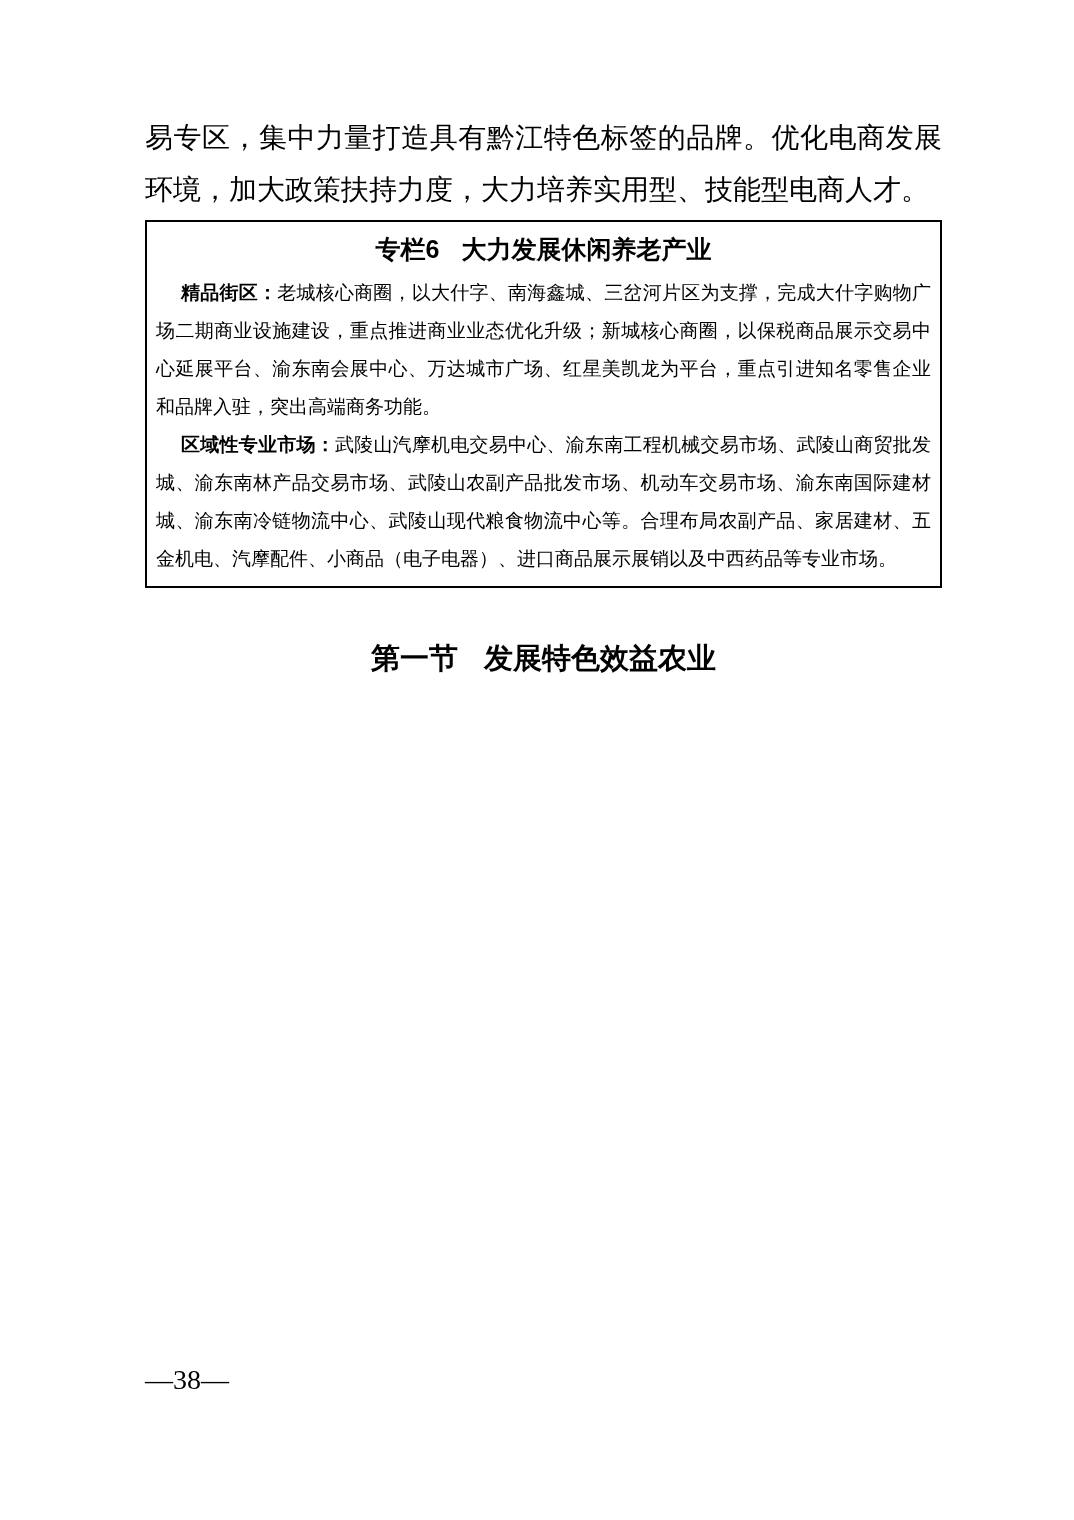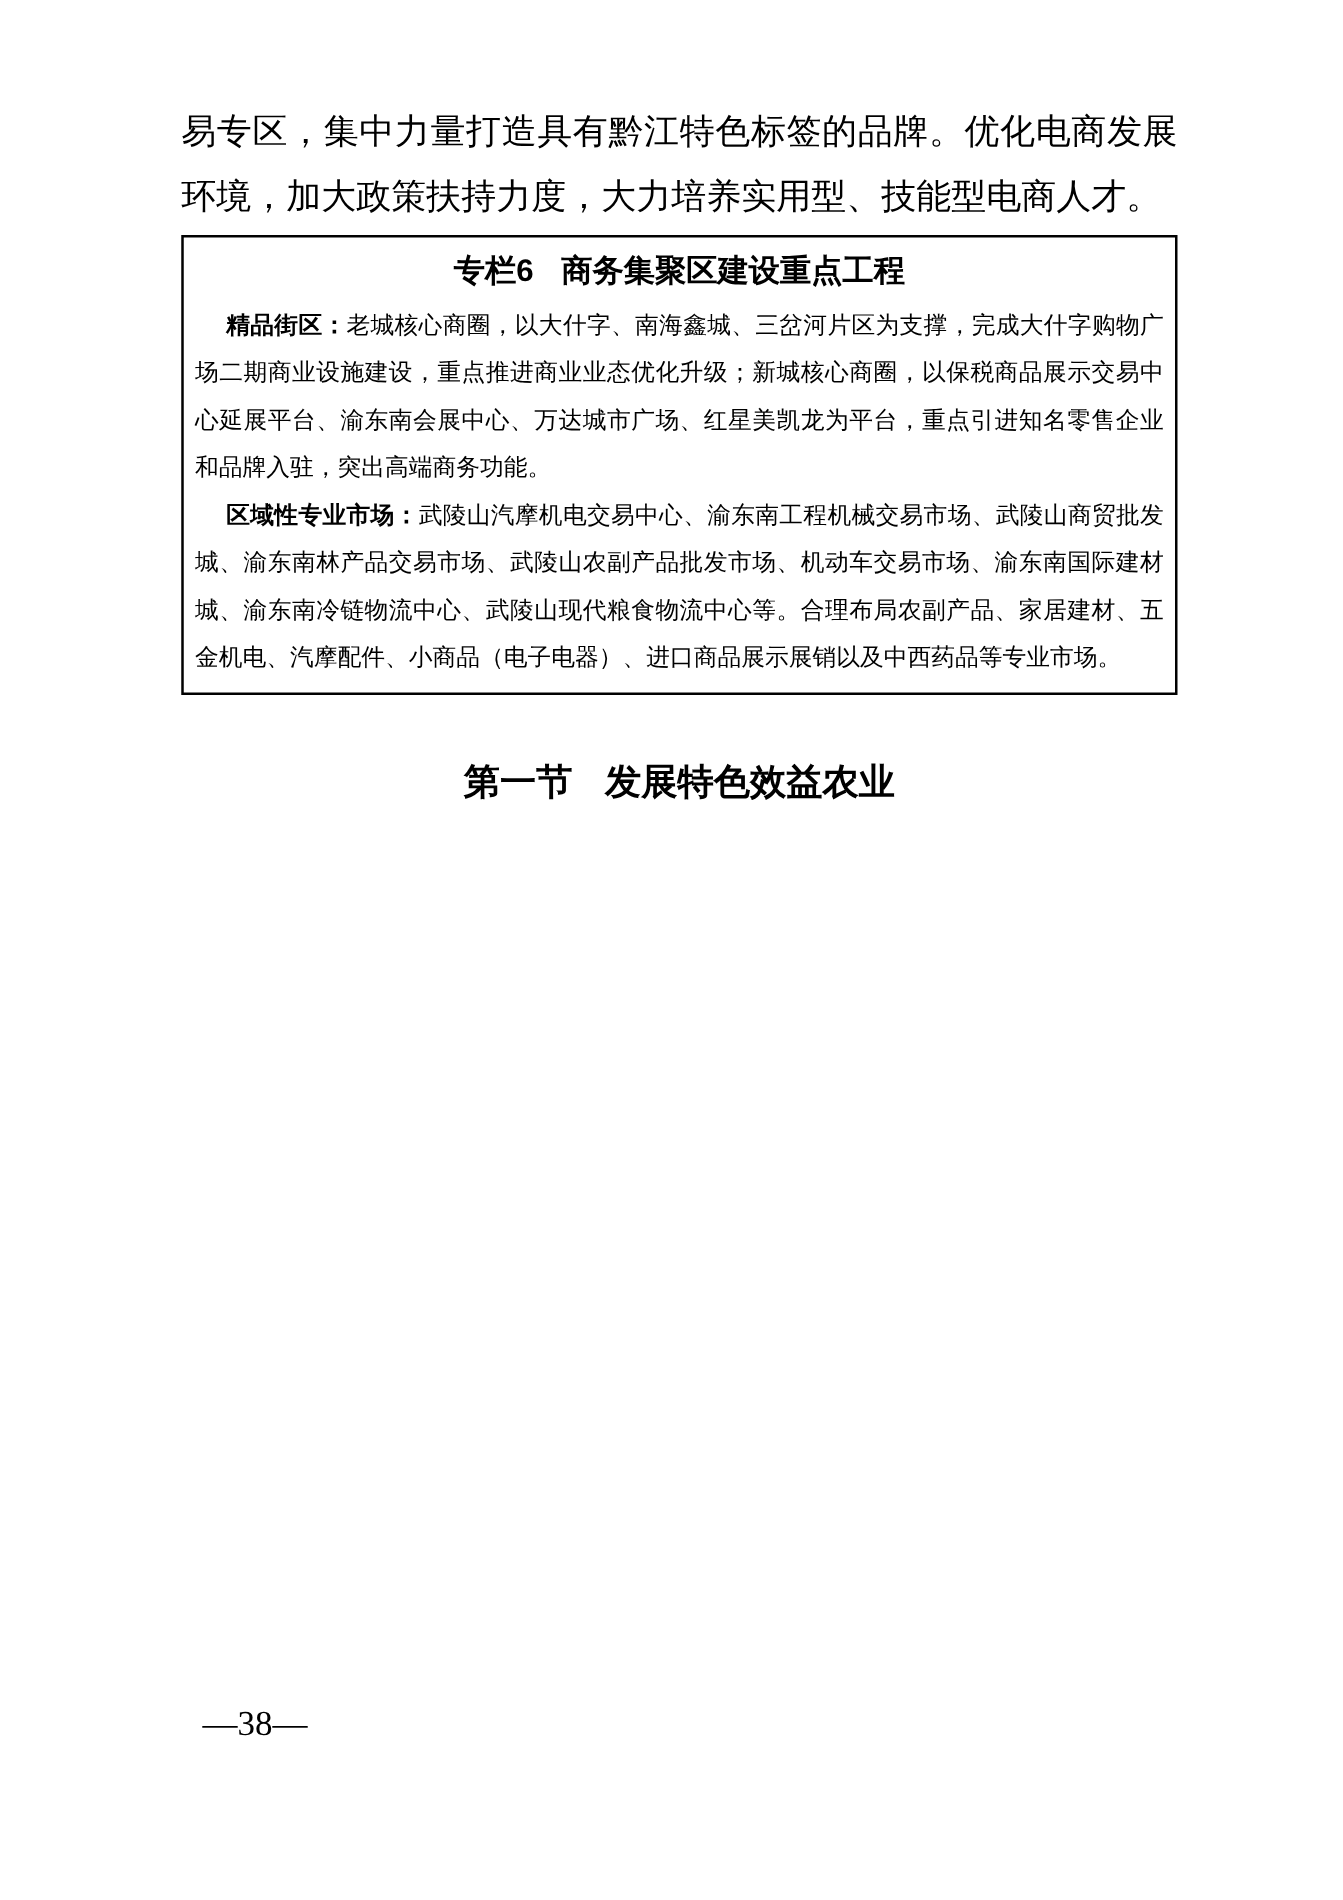--- a/index.html
+++ b/index.html
@@ -11,21 +11,21 @@
     margin: 0 auto;
     background: #ffffff;
     color: #000000;
     overflow: hidden;
   }
   .content {
     position: absolute;
     left: 145px;
     top: 0;
     width: 797px;
-    padding-top: 80px;
+    padding-top: 112px;
   }
   .body-par {
     font-family: "Liberation Serif", serif;
     font-size: 28px;
     line-height: 51.5px;
     text-align: justify;
     text-indent: 2em;
     margin: 0;
   }
   .body-par.no-indent { text-indent: 0; }
@@ -72,39 +72,39 @@
     font-family: "Liberation Serif", serif;
     font-weight: bold;
     font-size: 29px;
     line-height: 44px;
     margin: 48px 0 0;
   }
   .section-heading .heading-number { margin-right: 26px; }
 
   .page-number {
     position: absolute;
-    left: 162px;
+    left: 145px;
     top: 1363px;
     font-family: "Liberation Serif", serif;
     font-size: 28px;
     line-height: 34px;
   }
 </style>
 </head>
 <body>
 
 <div class="page">
   <div class="content">
 
     <p class="body-par no-indent">易专区，集中力量打造具有黔江特色标签的品牌。优化电商发展环境，加大政策扶持力度，大力培养实用型、技能型电商人才。</p>
 
 
     <div class="feature-box">
       <div class="box-title">
-        <span class="box-label">专栏6</span><span>商务集聚区建设重点工程</span>
+        <span class="box-label">专栏6</span><span>大力发展休闲养老产业</span>
       </div>
 
       <p class="box-par">
         <b>精品街区：</b><span>老城核心商圈，以大什字、南海鑫城、三岔河片区为支撑，完成大什字购物广场二期商业设施建设，重点推进商业业态优化升级；新城核心商圈，以保税商品展示交易中心延展平台、渝东南会展中心、万达城市广场、红星美凯龙为平台，重点引进知名零售企业和品牌入驻，突出高端商务功能。</span>
       </p>
 
 
       <p class="box-par">
         <b>区域性专业市场：</b><span>武陵山汽摩机电交易中心、渝东南工程机械交易市场、武陵山商贸批发城、渝东南林产品交易市场、武陵山农副产品批发市场、机动车交易市场、渝东南国际建材城、渝东南冷链物流中心、武陵山现代粮食物流中心等。合理布局农副产品、家居建材、五金机电、汽摩配件、小商品（电子电器）、进口商品展示展销以及中西药品等专业市场。</span>
       </p>

